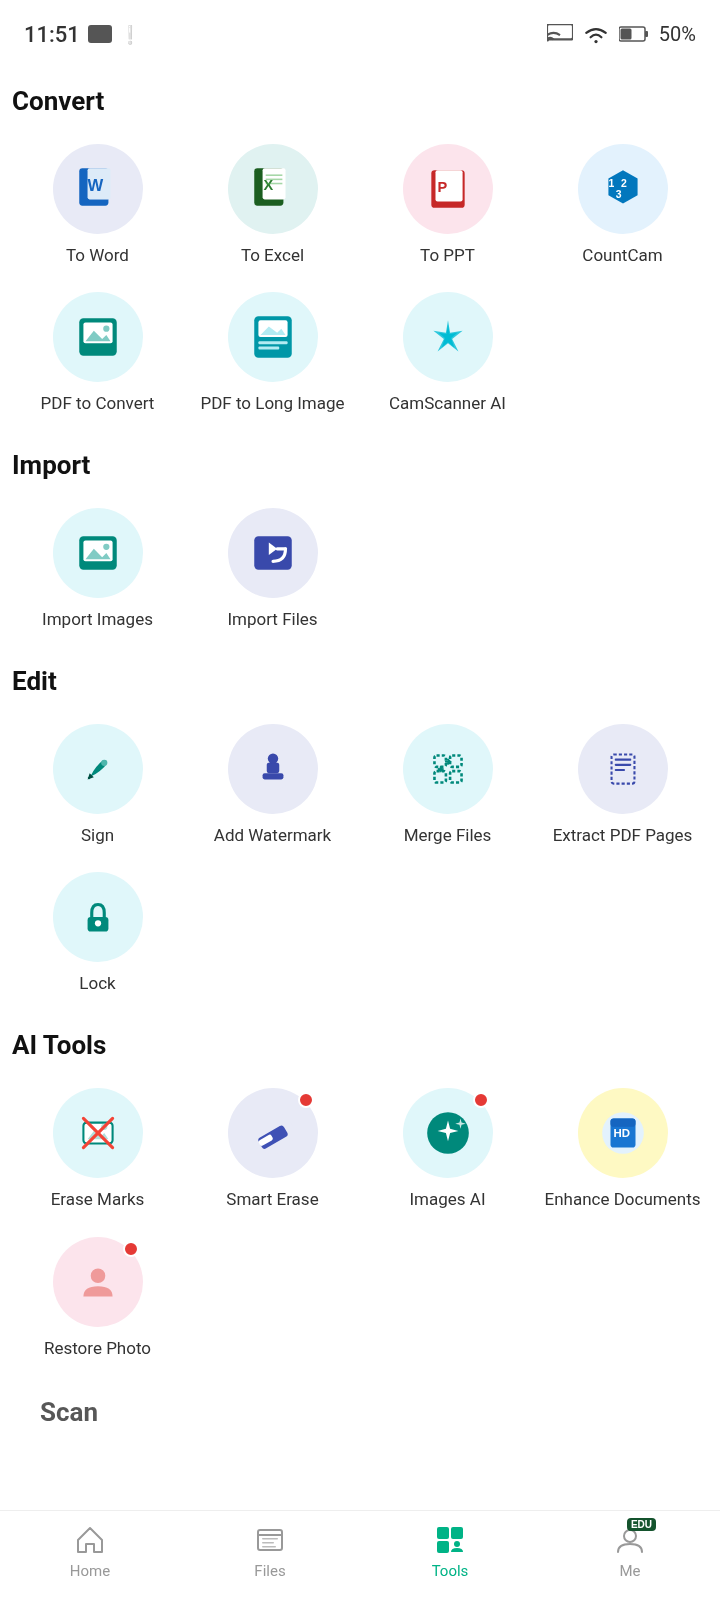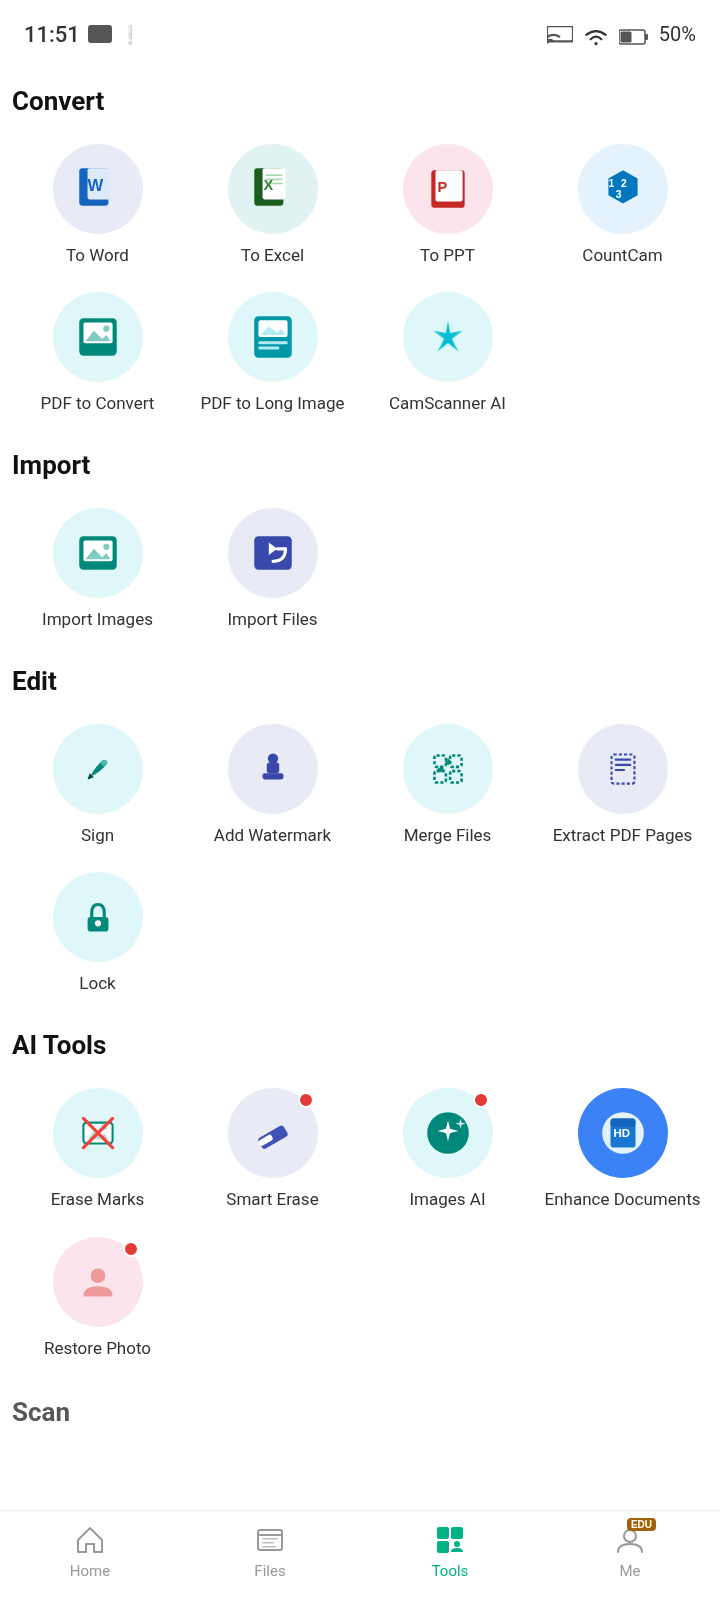--- a/index.html
+++ b/index.html
@@ -34,21 +34,21 @@
       height: 18px;
       background: #555;
       border-radius: 3px;
     }
     .status-exclaim {
       font-size: 18px;
       color: #555;
     }
     .status-right {
       display: flex;
-      align-items: flex-end;
+      align-items: center;
       gap: 10px;
       font-size: 20px;
       color: #333;
     }
     .battery-text { font-size: 20px; font-weight: 400; }
 
     
     .main-content {
       padding: 0 12px 20px;
       padding-bottom: 90px;
@@ -415,21 +415,21 @@
           <circle cx="24" cy="24" r="20" fill="#00897b"></circle>
 
           <path d="M24 12 L26 20 L34 22 L26 24 L24 32 L22 24 L14 22 L22 20 Z" fill="#fff"></path>
           <path d="M36 10 L37 14 L41 15 L37 16 L36 20 L35 16 L31 15 L35 14 Z" fill="#fff" opacity="0.8"></path>
         </svg>
       </div>
       <span class="tool-label">Images AI</span>
     </div>
 
     <div class="tool-item">
-      <div class="tool-icon-wrap" style="background:#3b82f6; position:relative;">
+      <div class="tool-icon-wrap" style="background:#fef9c3; position:relative;">
         <svg width="50" height="50" viewBox="0 0 48 48">
           <circle cx="24" cy="24" r="20" fill="#e3f2fd"></circle>
 
           <rect x="12" y="10" width="24" height="28" rx="3" fill="#1976d2"></rect>
           <text x="15" y="28" font-size="11" font-weight="900" fill="#fff" font-family="Arial">HD</text>
           <rect x="12" y="10" width="24" height="8" rx="3" fill="#1565c0"></rect>
         </svg>
       </div>
       <span class="tool-label">Enhance Documents</span>
     </div>
@@ -442,21 +442,21 @@
 
           <circle cx="24" cy="18" r="7" fill="#ef9a9a"></circle>
           <path d="M10 38 Q10 28 24 28 Q38 28 38 38 Z" fill="#ef9a9a"></path>
         </svg>
       </div>
       <span class="tool-label">Restore Photo</span>
     </div>
 
   </div>
 
-  <div class="section-title" style="margin-top:30px; opacity:0.7;">Scan</div>
+  <div class="section-title" style="margin-top:30px; opacity:0.7;margin-left:28px;">Scan</div>
 
 </div>
 
 <div class="bottom-nav">
 
   <div class="nav-item">
     <div class="nav-icon">
       <svg width="32" height="32" viewBox="0 0 32 32">
         <path d="M4 16 L16 4 L28 16 L28 28 L20 28 L20 20 L12 20 L12 28 L4 28 Z" fill="none" stroke="#999" stroke-width="2" stroke-linejoin="round"></path>
       </svg>
@@ -491,18 +491,18 @@
     <span class="nav-label active">Tools</span>
   </div>
 
   <div class="nav-item">
     <div class="nav-icon" style="position:relative;">
       <svg width="32" height="32" viewBox="0 0 32 32">
         <circle cx="16" cy="12" r="6" fill="none" stroke="#999" stroke-width="2"></circle>
         <path d="M4 28 Q4 20 16 20 Q28 20 28 28" fill="none" stroke="#999" stroke-width="2" stroke-linecap="round"></path>
       </svg>
 
-      <div style="position:absolute; top:-4px; right:-8px; background:#a16207; border-radius:4px; padding:1px 4px; font-size:10px; color:#fff; font-weight:700; font-family:Arial;">EDU</div>
+      <div style="position:absolute; top:-4px; right:-8px; background:#14532d; border-radius:4px; padding:1px 4px; font-size:10px; color:#fff; font-weight:700; font-family:Arial;">EDU</div>
     </div>
     <span class="nav-label">Me</span>
   </div>
 
 </div>
 
 </body></html>

